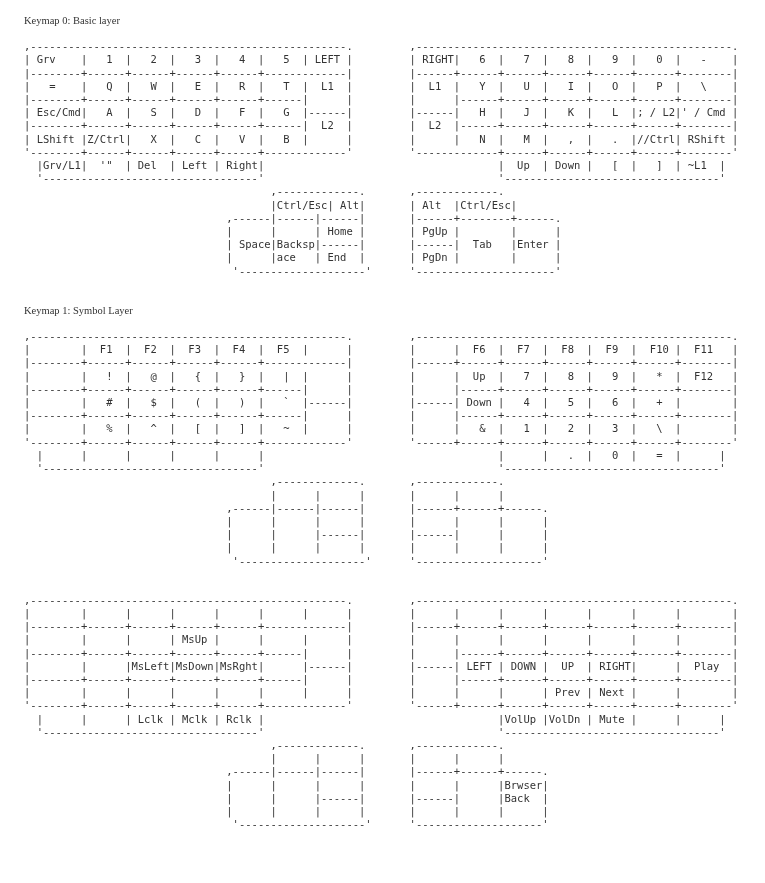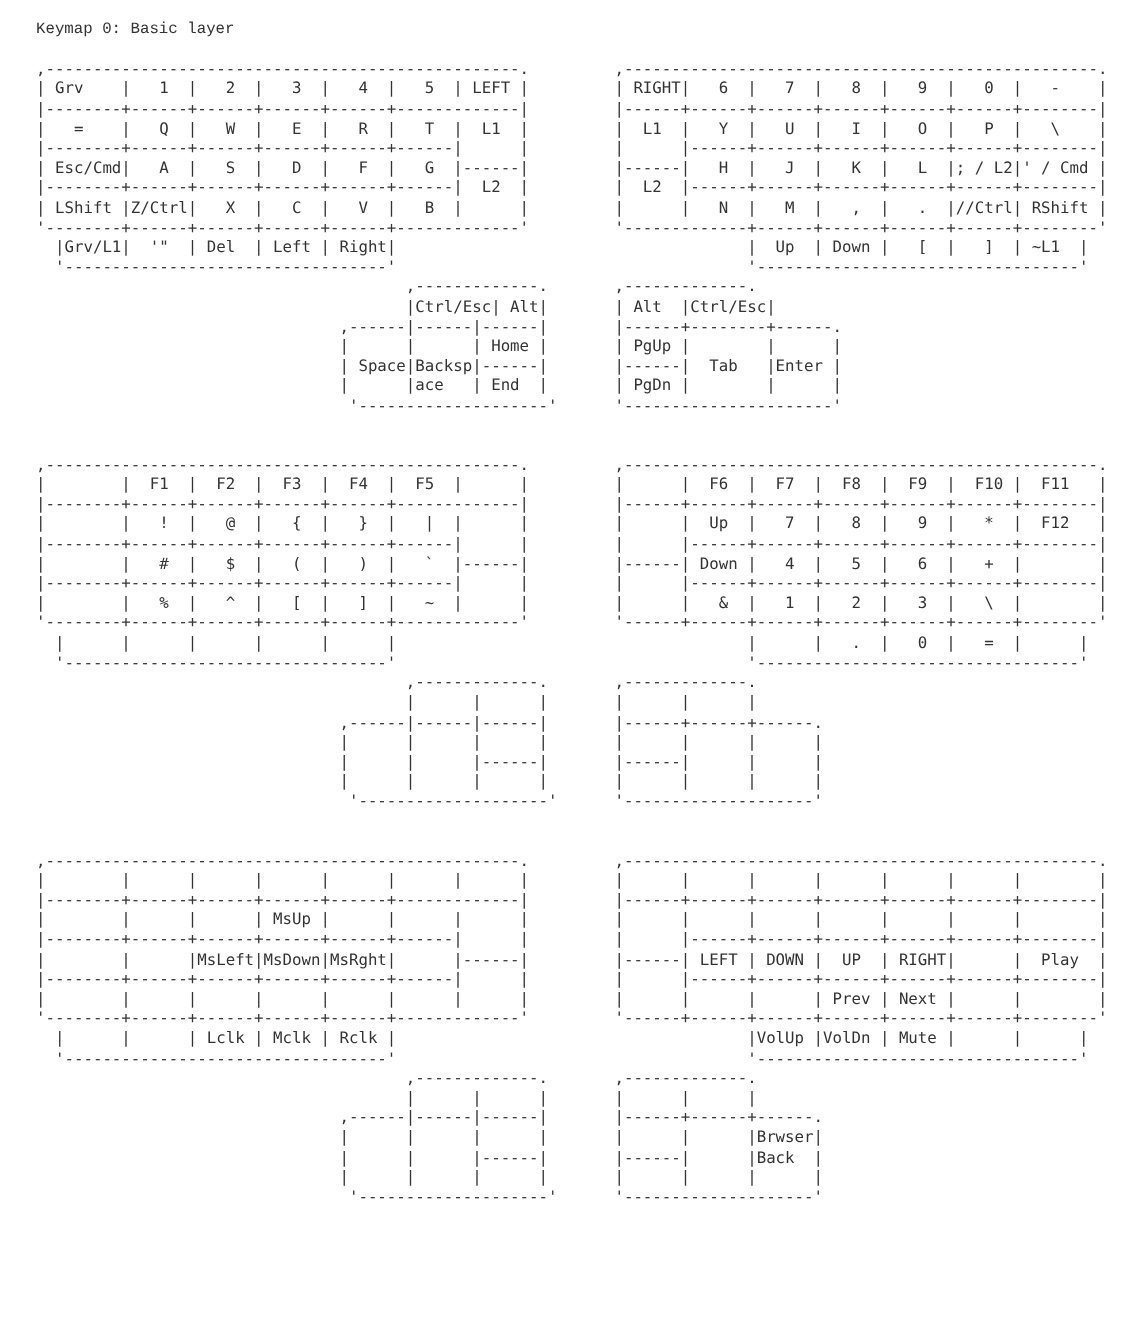--- a/index.html
+++ b/index.html
@@ -12,21 +12,21 @@
     height: 883px;
     box-sizing: border-box;
     padding: 14px 0 0 24px;
     background: #ffffff;
     overflow: hidden;
   }
   .kmsection {
     margin: 0;
   }
   .kmtitle {
-    font-family: Liberation Mono, monospace;
+    font-family: Liberation Serif, serif;
     font-size: 10.5px;
     line-height: 13.2px;
     color: #333333;
     white-space: pre;
     margin: 0 0 13px 0;
   }
   .kmart {
     font-family: "DejaVu Sans Mono", "Liberation Mono", monospace;
     font-size: 10.5px;
     line-height: 13.2px;
@@ -56,20 +56,21 @@
                                        ,-------------.       ,-------------.
                                        |Ctrl/Esc| Alt|       | Alt  |Ctrl/Esc|
                                 ,------|------|------|       |------+--------+------.
                                 |      |      | Home |       | PgUp |        |      |
                                 | Space|Backsp|------|       |------|  Tab   |Enter |
                                 |      |ace   | End  |       | PgDn |        |      |
                                  '--------------------'      '----------------------'</pre>
   </div>
 
   <div class="kmsection">
+    <div class="kmtitle">Keymap 1: Symbol Layer</div>
     <pre class="kmart">,--------------------------------------------------.         ,--------------------------------------------------.
 |        |  F1  |  F2  |  F3  |  F4  |  F5  |      |         |      |  F6  |  F7  |  F8  |  F9  |  F10 |  F11   |
 |--------+------+------+------+------+-------------|         |------+------+------+------+------+------+--------|
 |        |   !  |   @  |   {  |   }  |   |  |      |         |      |  Up  |   7  |   8  |   9  |   *  |  F12   |
 |--------+------+------+------+------+------|      |         |      |------+------+------+------+------+--------|
 |        |   #  |   $  |   (  |   )  |   `  |------|         |------| Down |   4  |   5  |   6  |   +  |        |
 |--------+------+------+------+------+------|      |         |      |------+------+------+------+------+--------|
 |        |   %  |   ^  |   [  |   ]  |   ~  |      |         |      |   &amp;  |   1  |   2  |   3  |   \  |        |
 '--------+------+------+------+------+-------------'         '------+------+------+------+------+------+--------'
   |      |      |      |      |      |                                     |      |   .  |   0  |   =  |      |

